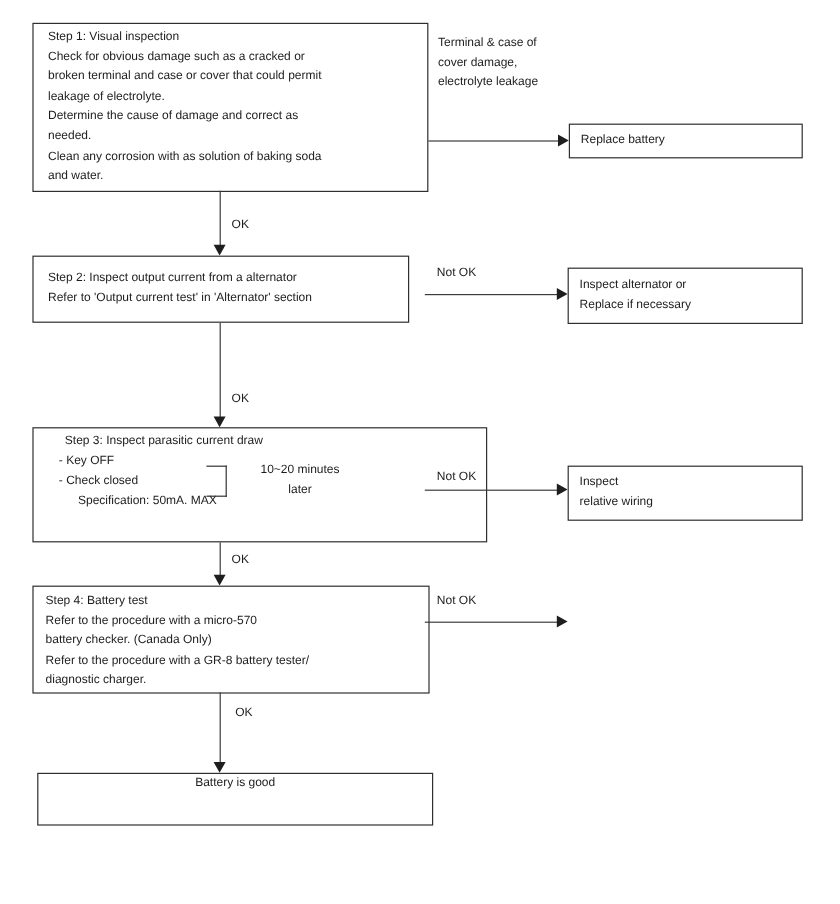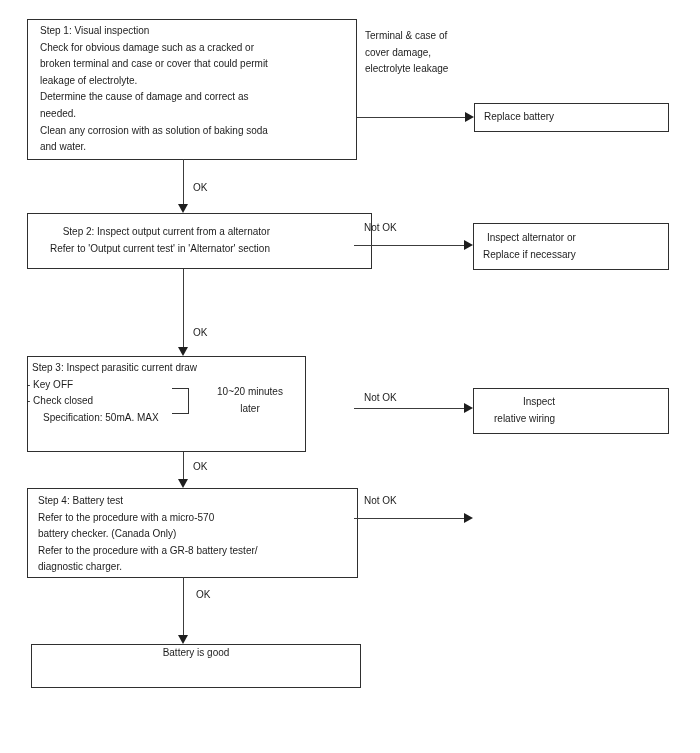--- a/index.html
+++ b/index.html
@@ -14,34 +14,34 @@
     color: #1c1c1c;
     overflow: hidden;
   }
   .box {
     position: absolute;
     border: 1px solid #2f2f2f;
     background: #ffffff;
     box-sizing: border-box;
   }
   .pre { white-space: pre; }
-  .vcenter { display: flex; align-items: center; text-align: right; }
+  .vcenter { display: flex; align-items: center; }
   .center { display: flex; justify-content: center; }
 
   
   #step1-box { left: 27px; top: 19px;  width: 330px; height: 141px; padding: 3px 4px 0 12px; }
-  #step2-box { left: 27px; top: 213px; width: 345px; height: 56px;  padding-left: 22px; }
-  #step3-box { left: 27px; top: 356px; width: 279px; height: 96px;  padding: 3px 0 0 4px; }
+  #step2-box { left: 27px; top: 213px; width: 314px; height: 56px;  padding-left: 12px; }
+  #step3-box { left: 27px; top: 356px; width: 379px; height: 96px;  padding: 3px 0 0 26px; }
   #step4-box { left: 27px; top: 488px; width: 331px; height: 90px;  padding: 4px 4px 0 10px; }
   #battery-good-box { left: 31px; top: 644px; width: 330px; height: 44px; }
 
   
   #replace-battery-box    { left: 474px; top: 103px; width: 195px; height: 29px; padding-left: 9px; }
   #inspect-alternator-box { left: 473px; top: 223px; width: 196px; height: 47px; padding-left: 9px; }
-  #inspect-wiring-box     { left: 473px; top: 388px; width: 196px; height: 46px; padding-left: 20px; }
+  #inspect-wiring-box     { left: 473px; top: 388px; width: 196px; height: 46px; padding-left: 9px; }
   #charge-replace-box     { left: 473px; top: 504px; width: 196px; height: 50px; padding-left: 9px; }
 
   
   .label { position: absolute; white-space: pre; }
   #side-note { left: 365px; top: 28px; white-space: pre-line; }
   #ok-1 { left: 193px; top: 180px; }
   #ok-2 { left: 193px; top: 325px; }
   #ok-3 { left: 193px; top: 459px; }
   #ok-4 { left: 196px; top: 587px; }
   #notok-2 { left: 364px; top: 220px; }

